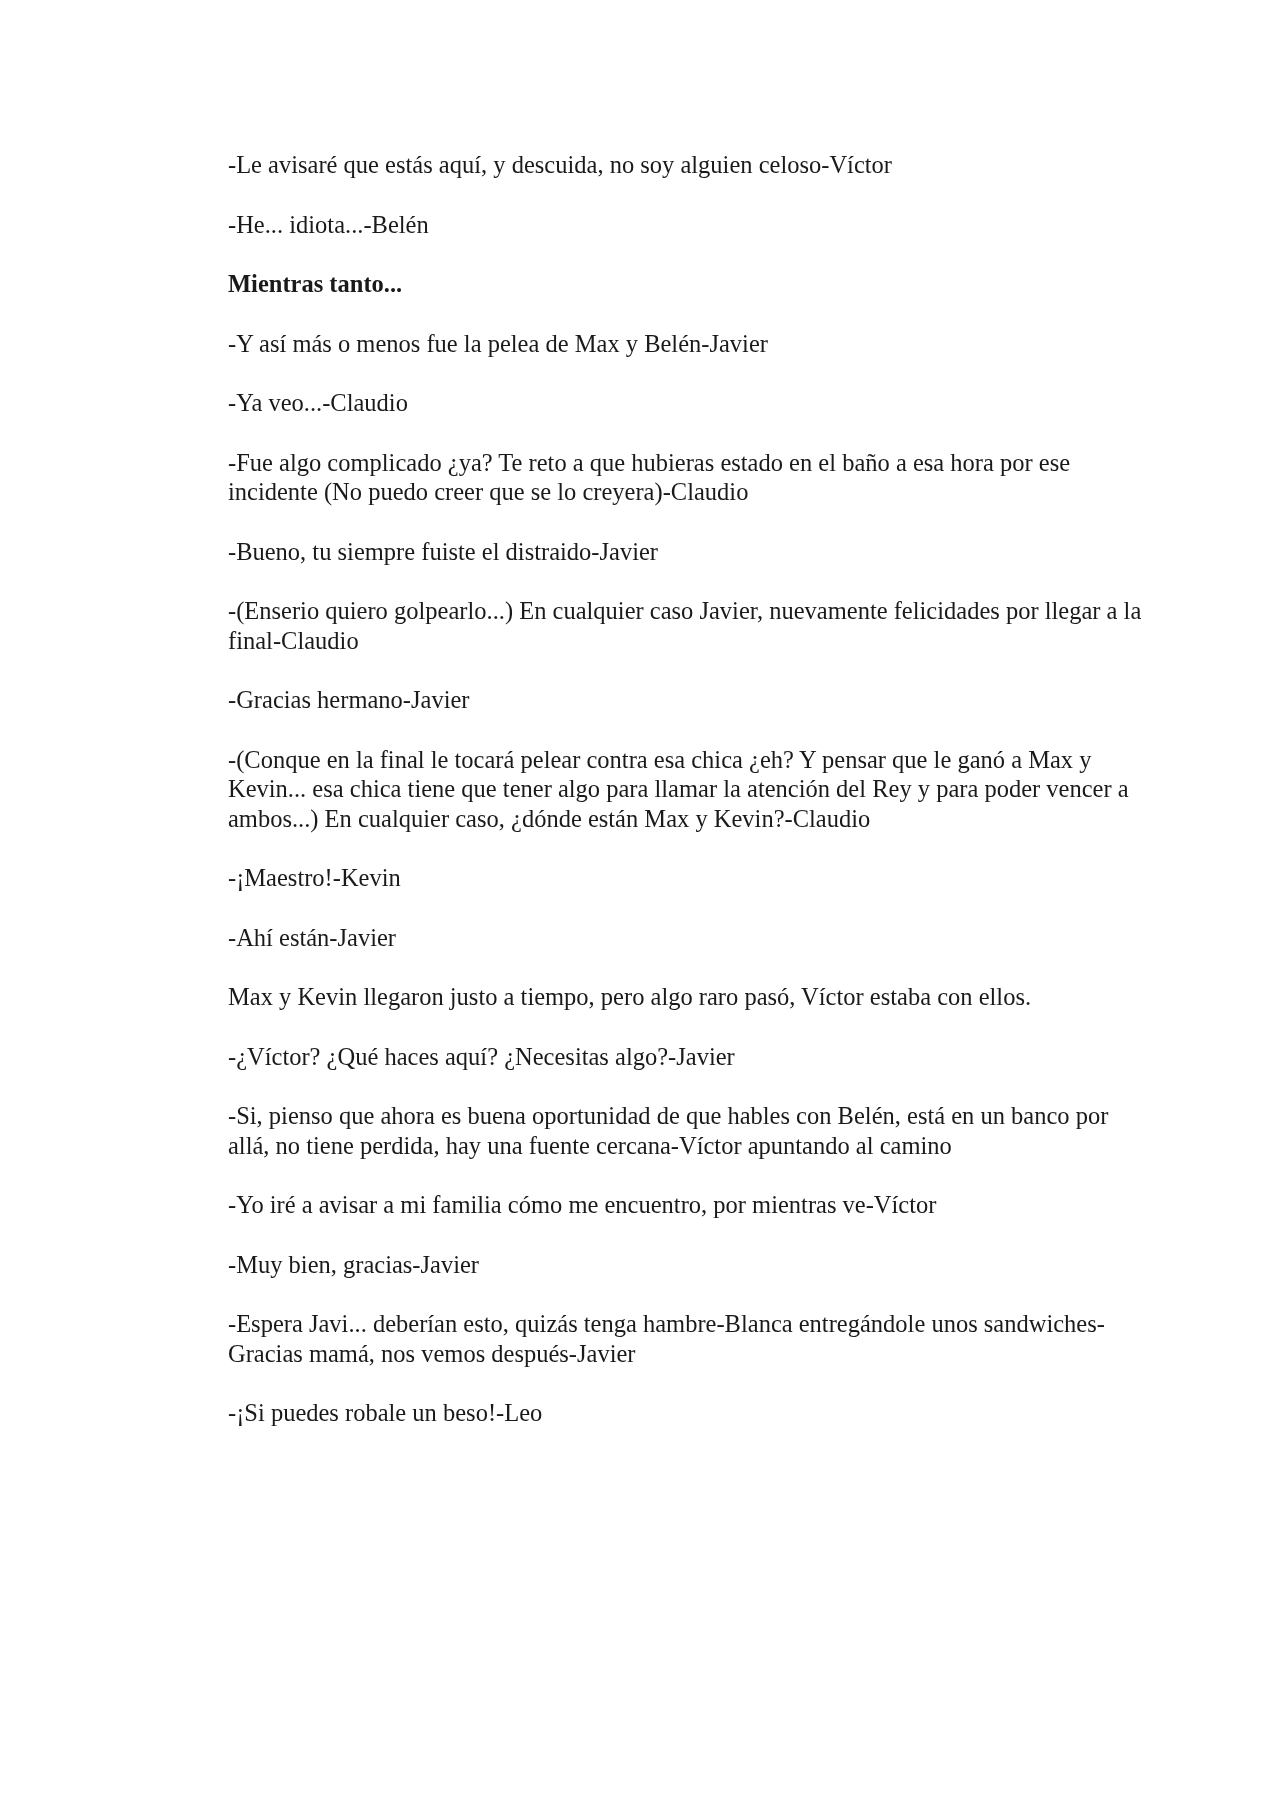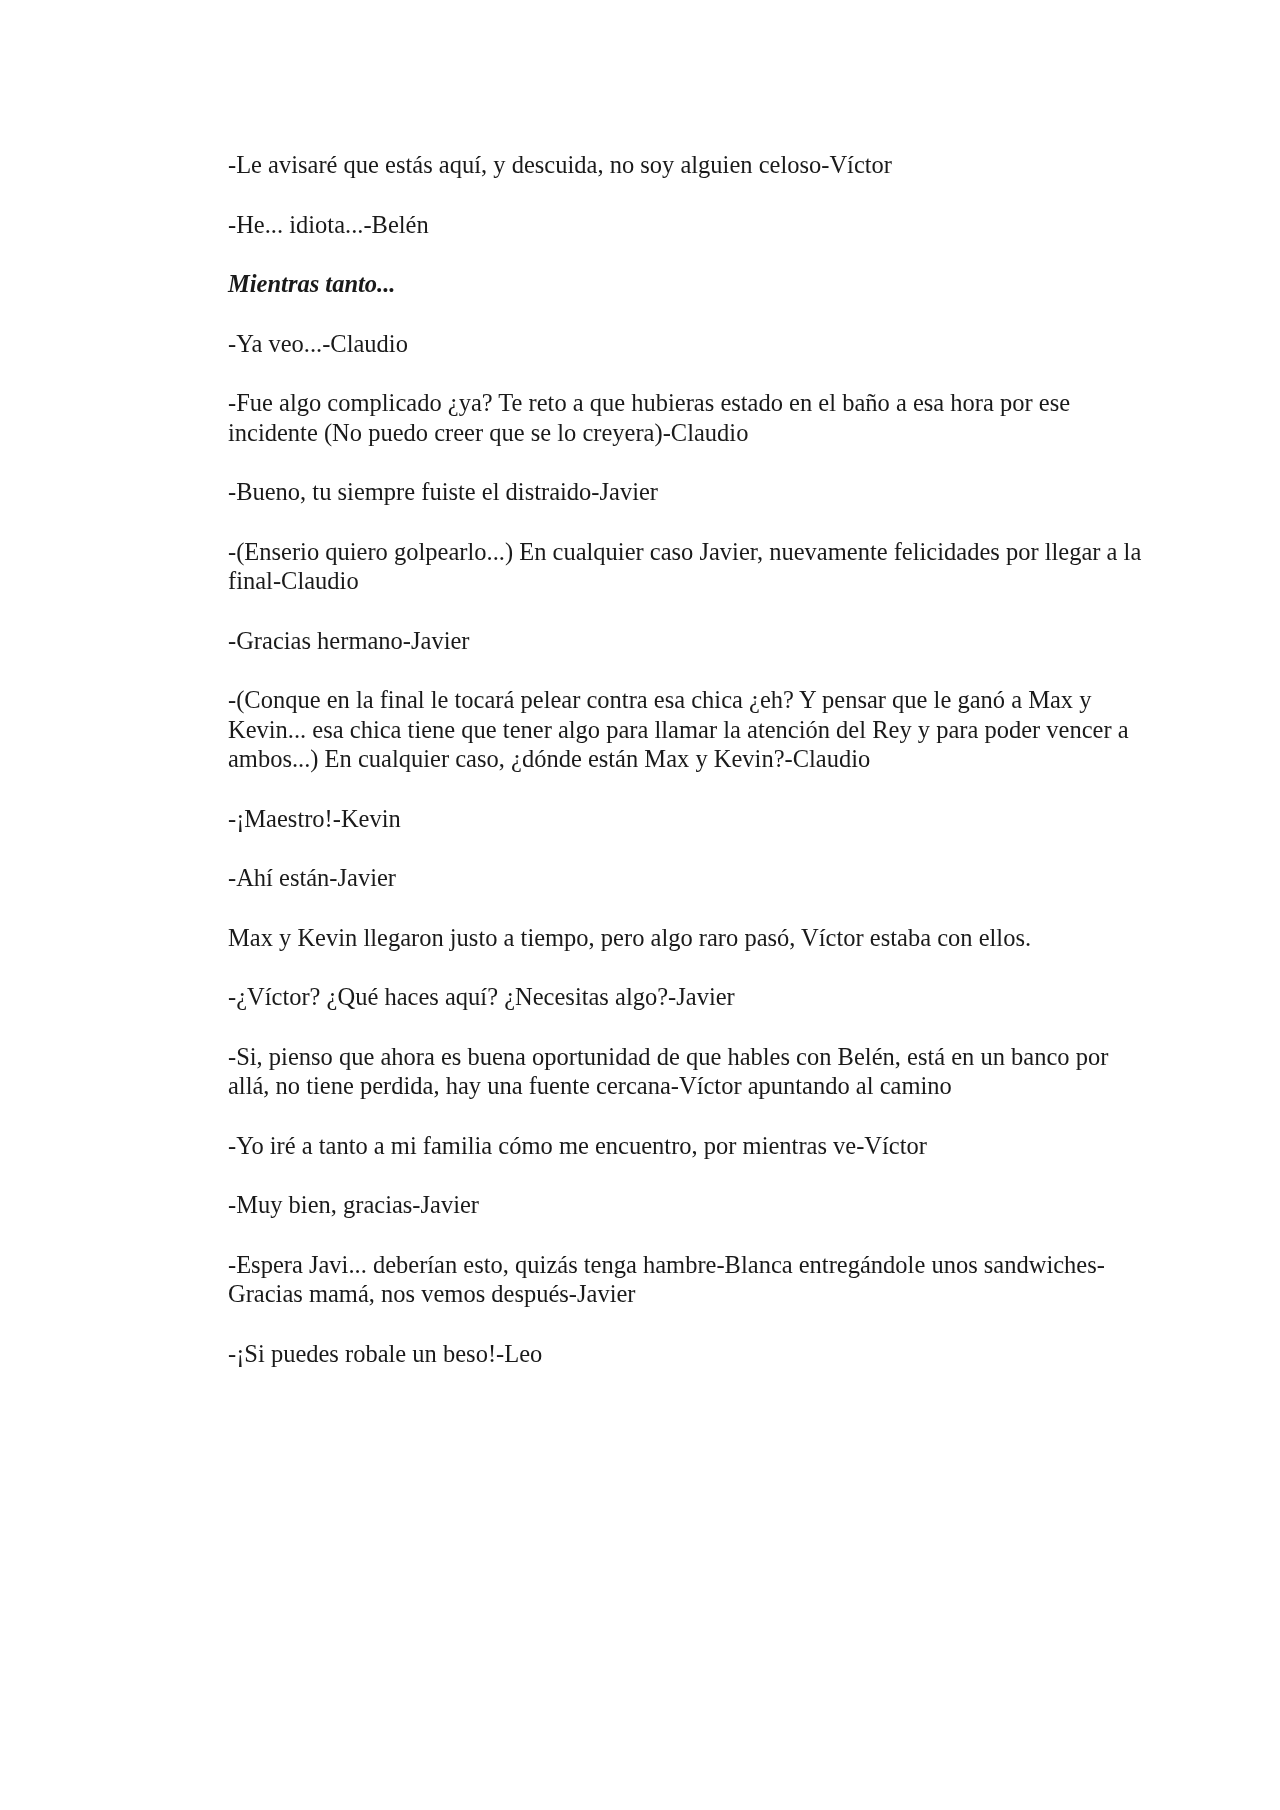--- a/index.html
+++ b/index.html
@@ -30,41 +30,41 @@
       font-family: "Liberation Serif", "DejaVu Serif", serif;
       font-size: 24.5px;
       line-height: 29.5px;
       color: #1a1a1a;
     }
     .para {
       margin: 0 0 30px 0;
       white-space: normal;
     }
     .para.italic-bold {
-      font-style: italic;
       font-weight: bold;
     }
   </style>
 </head>
 <body>
 
 <div class="page">
   <div class="text-block">
     <p class="para">-Le avisaré que estás aquí, y descuida, no soy alguien celoso-Víctor</p>
     <p class="para">-He... idiota...-Belén</p>
     <p class="para italic-bold">Mientras tanto...</p>
+    <p class="para">-Y así más o menos fue la pelea de Max y Belén-Javier</p>
     <p class="para">-Ya veo...-Claudio</p>
     <p class="para">-Fue algo complicado ¿ya? Te reto a que hubieras estado en el baño a esa hora por ese incidente (No puedo creer que se lo creyera)-Claudio</p>
     <p class="para">-Bueno, tu siempre fuiste el distraido-Javier</p>
     <p class="para">-(Enserio quiero golpearlo...) En cualquier caso Javier, nuevamente felicidades por llegar a la final-Claudio</p>
     <p class="para">-Gracias hermano-Javier</p>
     <p class="para">-(Conque en la final le tocará pelear contra esa chica ¿eh? Y pensar que le ganó a Max y Kevin... esa chica tiene que tener algo para llamar la atención del Rey y para poder vencer a ambos...) En cualquier caso, ¿dónde están Max y Kevin?-Claudio</p>
     <p class="para">-¡Maestro!-Kevin</p>
     <p class="para">-Ahí están-Javier</p>
     <p class="para">Max y Kevin llegaron justo a tiempo, pero algo raro pasó, Víctor estaba con ellos.</p>
     <p class="para">-¿Víctor? ¿Qué haces aquí? ¿Necesitas algo?-Javier</p>
     <p class="para">-Si, pienso que ahora es buena oportunidad de que hables con Belén, está en un banco por allá, no tiene perdida, hay una fuente cercana-Víctor apuntando al camino</p>
-    <p class="para">-Yo iré a tanto a mi familia cómo me encuentro, por mientras ve-Víctor</p>
+    <p class="para">-Yo iré a avisar a mi familia cómo me encuentro, por mientras ve-Víctor</p>
     <p class="para">-Muy bien, gracias-Javier</p>
     <p class="para">-Espera Javi... deberían esto, quizás tenga hambre-Blanca entregándole unos sandwiches-Gracias mamá, nos vemos después-Javier</p>
     <p class="para">-¡Si puedes robale un beso!-Leo</p>
   </div>
 </div>
 
 </body></html>

